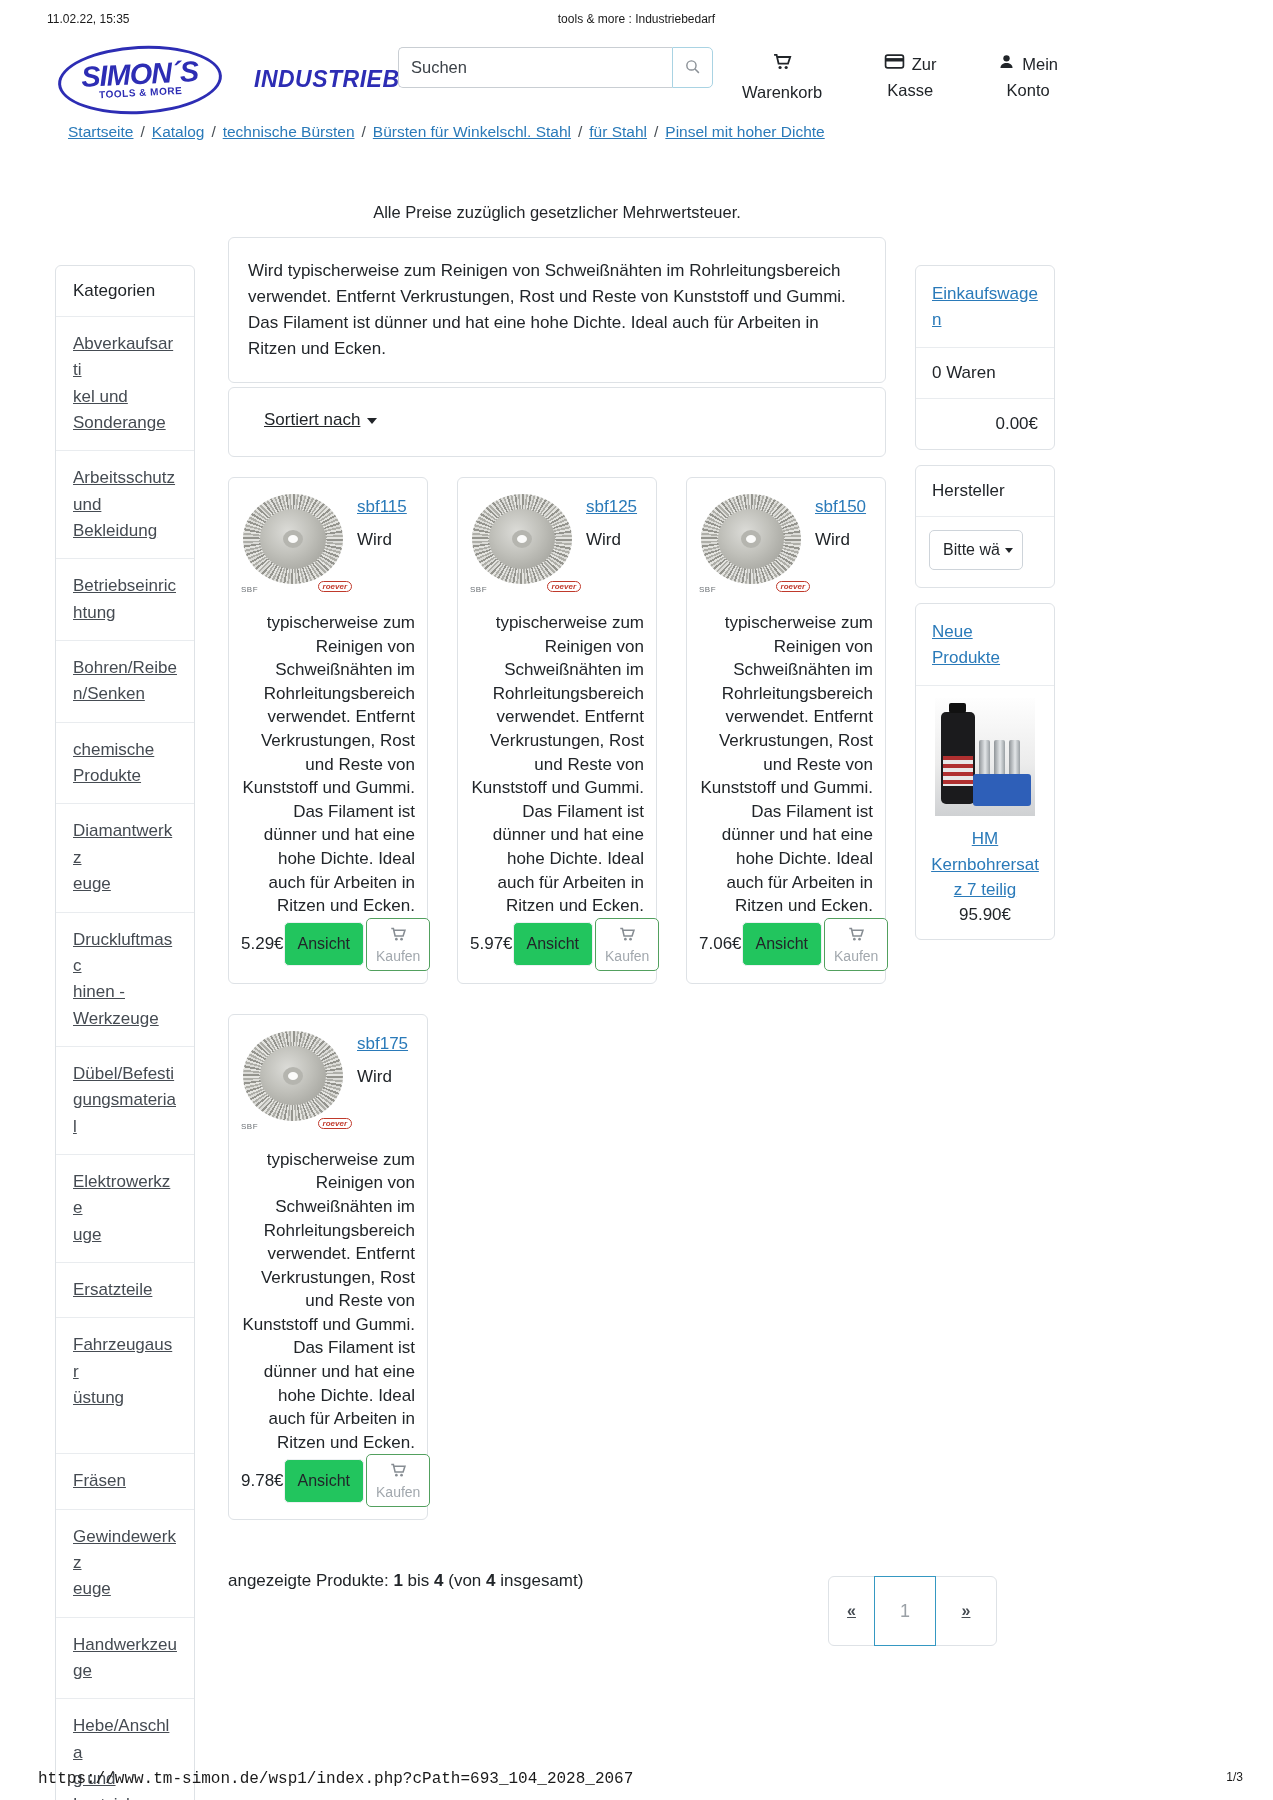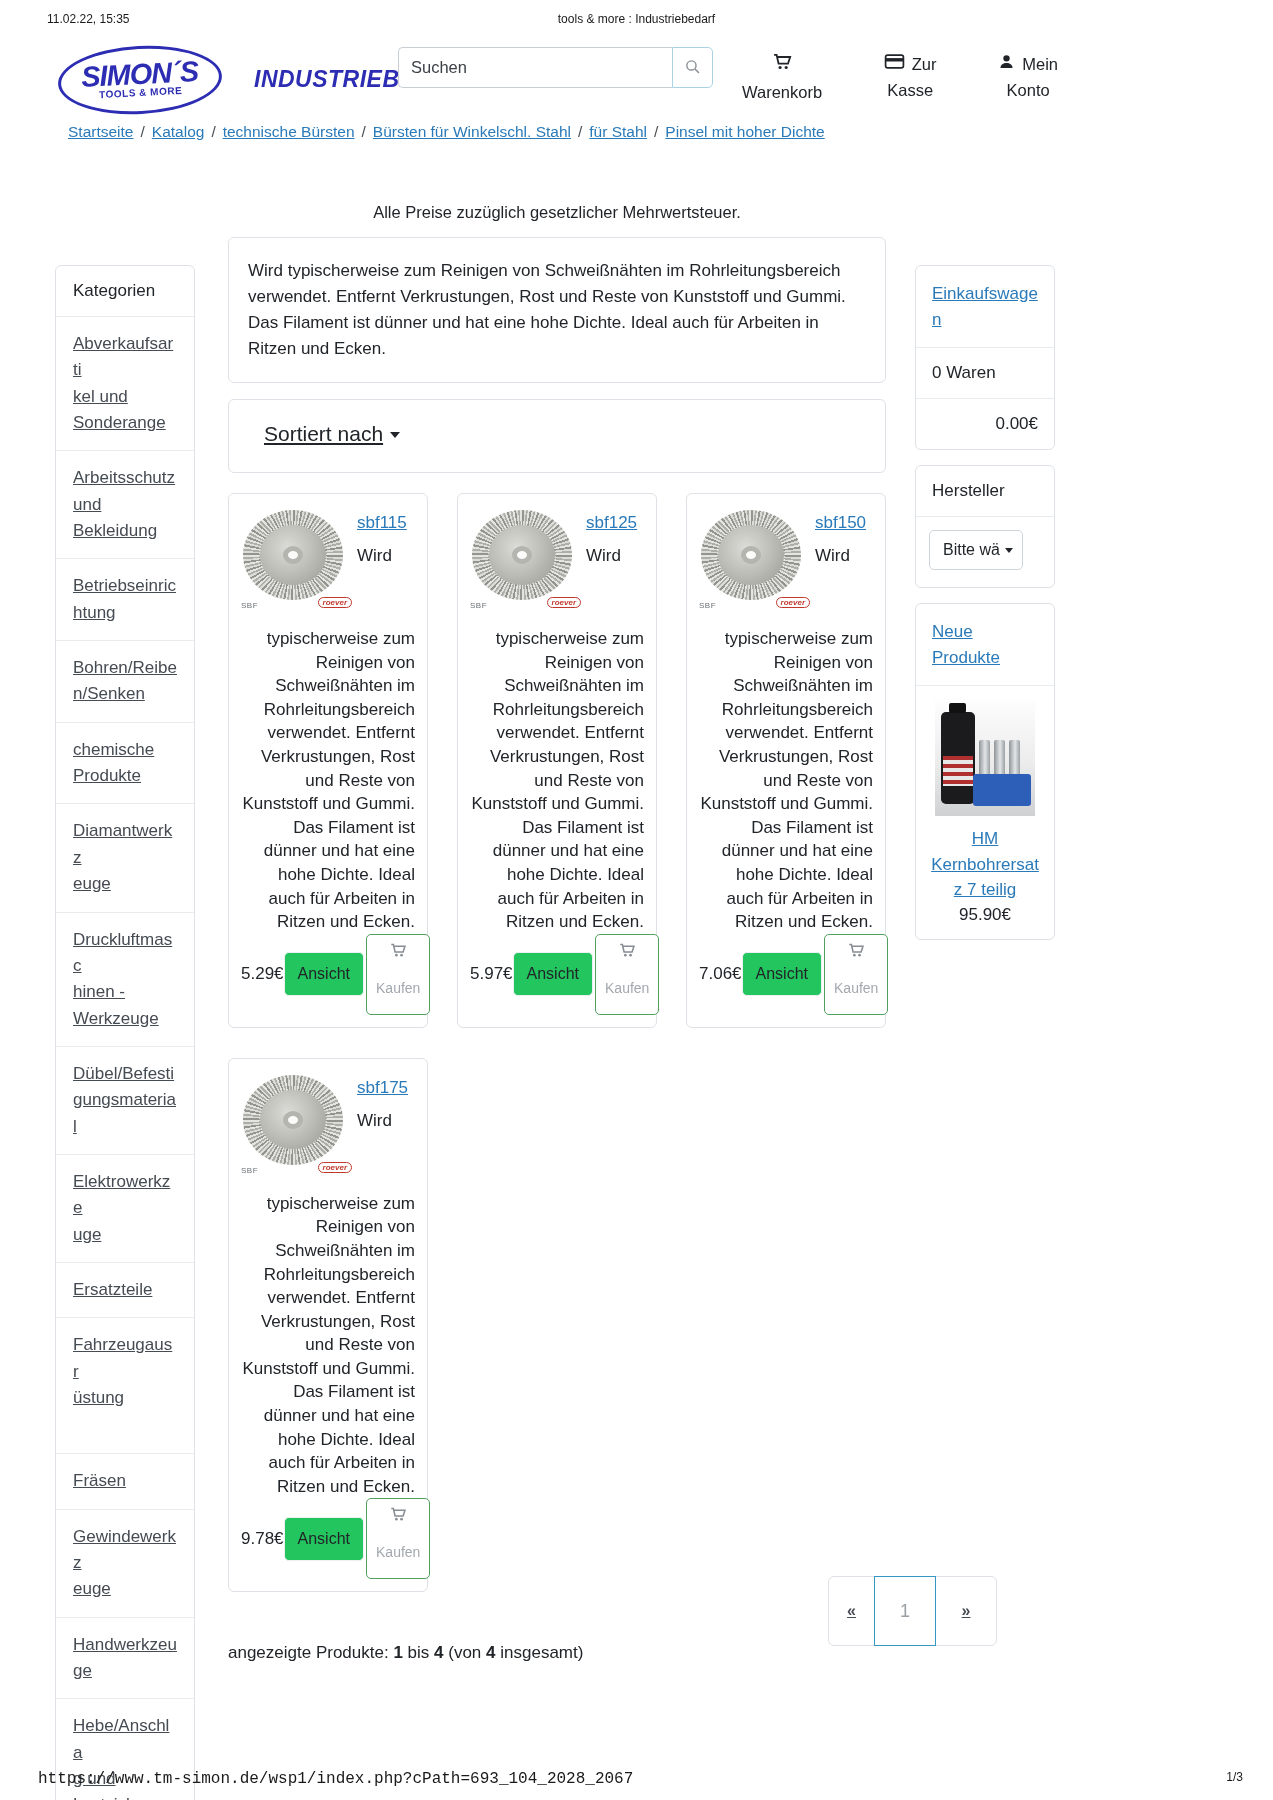--- a/index.html
+++ b/index.html
@@ -48,42 +48,42 @@
   
   .cat-box { width:140px; font-size:17px; }
   .cat-head { padding:15px 17px; color:#212529; }
   .cat-item { border-top:1px solid #e9ecef; padding:14px 17px; }
   .cat-item a { color:#454b52; text-decoration:underline; white-space:pre-line; overflow-wrap:anywhere; display:block; line-height:1.55; }
   .cat-item.pad-extra { padding-bottom:42px; }
 
   
   .tax-note { text-align:center; font-size:16.5px; margin-bottom:15px; }
   .desc-box { padding:20px 19px; font-size:17px; line-height:26px; }
-  .sort-box { margin-top:16px; padding:22px 19px 26px 35px; font-size:21px; }
+  .sort-box { margin-top:4px; padding:22px 19px 26px 35px; font-size:17px; }
   .sort-box a { color:#212529; text-decoration:underline; }
   .caret-down { display:inline-block; width:0; height:0; border-left:5px solid transparent; border-right:5px solid transparent; border-top:6px solid #212529; margin-left:7px; vertical-align:middle; }
 
   .grid { margin-top:20px; display:grid; grid-template-columns:repeat(3,200px); column-gap:29px; row-gap:30px; }
   .card { border:1px solid #dee2e6; border-radius:6px; padding:13px 12px 12px; min-height:505px; display:flex; flex-direction:column; }
   .card-top { display:flex; }
   .img-wrap { flex:0 0 106px; width:106px; height:100px; position:relative; }
   .brush { position:absolute; left:2px; top:3px; width:100px; height:90px; border-radius:50%;
            background:repeating-conic-gradient(#94948e 0deg 2.5deg, #dbdbd7 2.5deg 5deg, #aeaea8 5deg 7.5deg, #e4e4e0 7.5deg 10deg); }
   .brush::before { content:""; position:absolute; inset:17%; border-radius:50%;
            background:radial-gradient(circle at 42% 38%, #dcdcd8 0%, #c0c0ba 45%, #a9a9a3 78%, #9c9c96 100%); }
   .brush::after { content:""; position:absolute; inset:40%; border-radius:50%; background:#fbfbfa; border:5px solid #b5b5af; }
   .cap-left { position:absolute; left:0; bottom:-3px; font-size:8px; color:#6a6f74; letter-spacing:.5px; }
   .cap-right { position:absolute; right:-5px; bottom:-1px; font-size:8px; font-weight:bold; font-style:italic; color:#c0392b; border:1px solid #c0392b; border-radius:8px; padding:0 4px; background:#fff; }
   .card-head { margin-left:10px; padding-top:6px; display:flex; flex-direction:column; gap:13px; font-size:17px; }
   .sku { color:#2a7ab9; text-decoration:underline; }
   .card-body { margin-top:20px; font-size:17px; line-height:23.6px; overflow-wrap:anywhere; color:#212529;text-align:right; }
   .price-row { margin-top:auto; display:flex; align-items:center; }
   .price { font-size:17px; }
   .btn-view { margin-left:auto; background:#22c55e; border:1px solid #edf0f2; border-radius:5px; padding:12px 13px; font-size:16px; color:#212529; font-family:inherit; }
-  .btn-buy { margin-left:2px; background:#fff; border:1px solid #52a05e; border-radius:5px; padding:7px 9px 18px; display:flex; flex-direction:column; align-items:center; gap:18px; color:#a2a8ae; font-size:14px; font-family:inherit; }
+  .btn-buy { margin-left:2px; background:#fff; border:1px solid #52a05e; border-radius:5px; padding:7px 9px 6px; display:flex; flex-direction:column; align-items:center; gap:2px; color:#a2a8ae; font-size:14px; font-family:inherit; }
   .btn-buy svg { color:#878d93; }
 
   .results { margin-top:48px; font-size:17px; line-height:26px; max-width:500px; }
   .results b { font-weight:bold; }
 
   .pagination { position:absolute; left:828px; top:1576px; display:flex; }
   .page-cell { height:70px; border:1px solid #dee2e6; background:#fff; display:flex; align-items:center; justify-content:center; font-size:16px; }
   .page-prev { width:47px; border-radius:6px 0 0 6px; }
   .page-prev a, .page-next a { color:#454b52; text-decoration:underline; font-weight:bold; }
   .page-cur { width:62px; margin-left:-1px; border:1px solid #3598c2; color:#9aa0a6; font-size:18px; z-index:1; }

